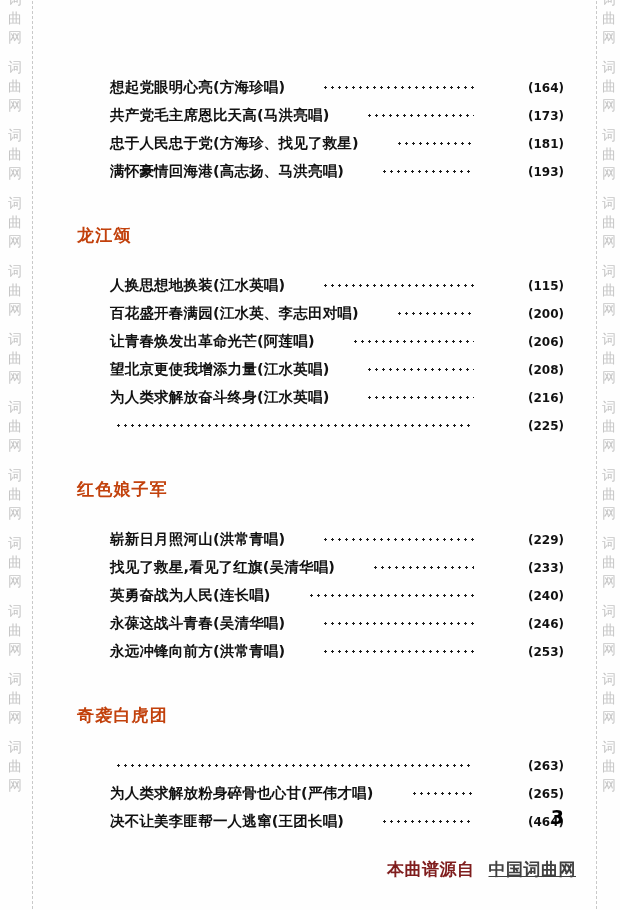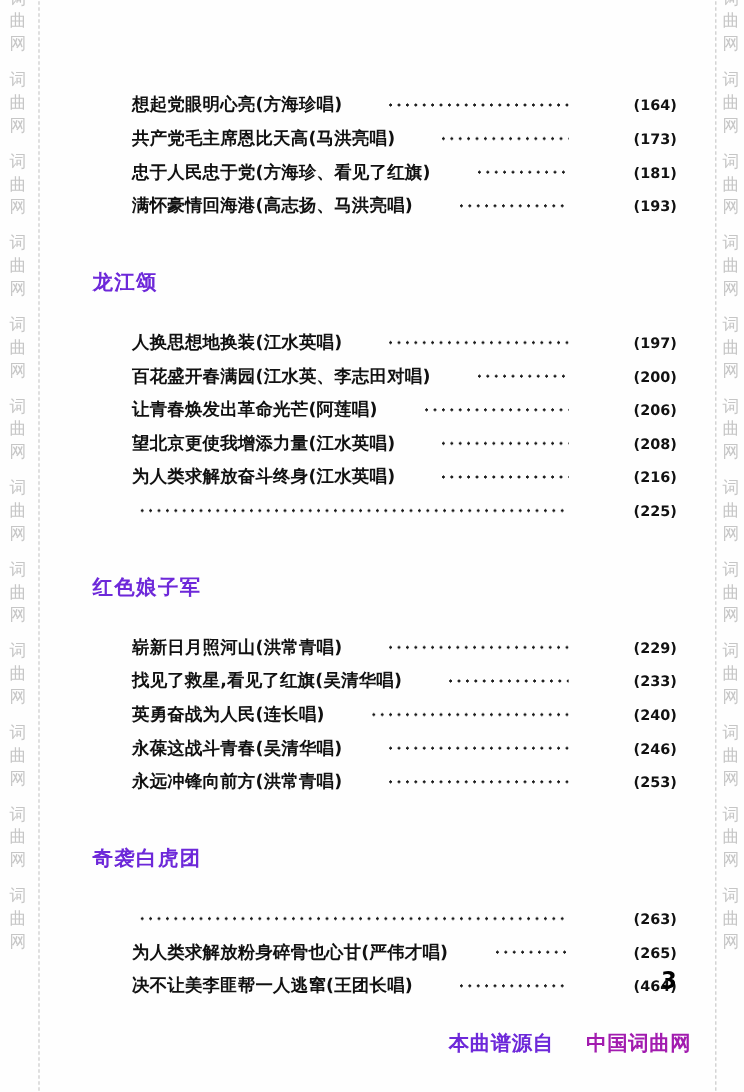--- a/index.html
+++ b/index.html
@@ -133,21 +133,21 @@
     color: #111111;
   }
 
   
   .toc-section {
     font-family: "DejaVu Sans", "Liberation Sans", sans-serif;
     font-size: 17px;
     font-weight: 700;
     letter-spacing: 1.2px;
     padding-left: 33px;
-    color: #6d28d9;
+    color: #c2410c;
   }
 
   .sp-before-section { height: 34px; }
   .sp-after-section  { height: 29px; }
   .sp-top            { height: 78px; }
 
   
   #folio {
     position: absolute;
     left: 0;
@@ -165,22 +165,22 @@
     left: 0;
     top: 858px;
     width: 576px;
     text-align: right;
     white-space: nowrap;
     font-family: "DejaVu Sans", "Liberation Sans", sans-serif;
     font-size: 17px;
     font-weight: 700;
     letter-spacing: 0.5px;
   }
-  #source-line .src-prefix { color: #6d28d9; margin-top: 32px; }
-  #source-line .src-site   { color: #a21caf; margin-left: 27px; }
+  #source-line .src-prefix { color: #7f1d1d; margin-top: 32px; }
+  #source-line .src-site   { color: #404040; margin-left: 14px; text-decoration: underline; }
 </style>
 </head>
 <body>
 
 <div id="page">
 
   <div class="wm-gutter left">
     <div class="wm-rule"></div>
     <div class="wm-col">
         <div class="wm-group">
@@ -320,38 +320,38 @@
             <span class="toc-title">想起党眼明心亮(方海珍唱)</span>
             <span class="toc-leader"></span>
             <span class="toc-page">(164)</span>
           </div>
           <div class="toc-row">
             <span class="toc-title">共产党毛主席恩比天高(马洪亮唱)</span>
             <span class="toc-leader"></span>
             <span class="toc-page">(173)</span>
           </div>
           <div class="toc-row">
-            <span class="toc-title">忠于人民忠于党(方海珍、看见了红旗)</span>
+            <span class="toc-title">忠于人民忠于党(方海珍、找见了救星)</span>
             <span class="toc-leader"></span>
             <span class="toc-page">(181)</span>
           </div>
           <div class="toc-row">
             <span class="toc-title">满怀豪情回海港(高志扬、马洪亮唱)</span>
             <span class="toc-leader"></span>
             <span class="toc-page">(193)</span>
           </div>
         </div>
         <div class="toc-block">
           <div class="sp-before-section"></div>
           <div class="toc-section">龙江颂</div>
           <div class="sp-after-section"></div>
           <div class="toc-row">
             <span class="toc-title">人换思想地换装(江水英唱)</span>
             <span class="toc-leader"></span>
-            <span class="toc-page">(197)</span>
+            <span class="toc-page">(115)</span>
           </div>
           <div class="toc-row">
             <span class="toc-title">百花盛开春满园(江水英、李志田对唱)</span>
             <span class="toc-leader"></span>
             <span class="toc-page">(200)</span>
           </div>
           <div class="toc-row">
             <span class="toc-title">让青春焕发出革命光芒(阿莲唱)</span>
             <span class="toc-leader"></span>
             <span class="toc-page">(206)</span>

